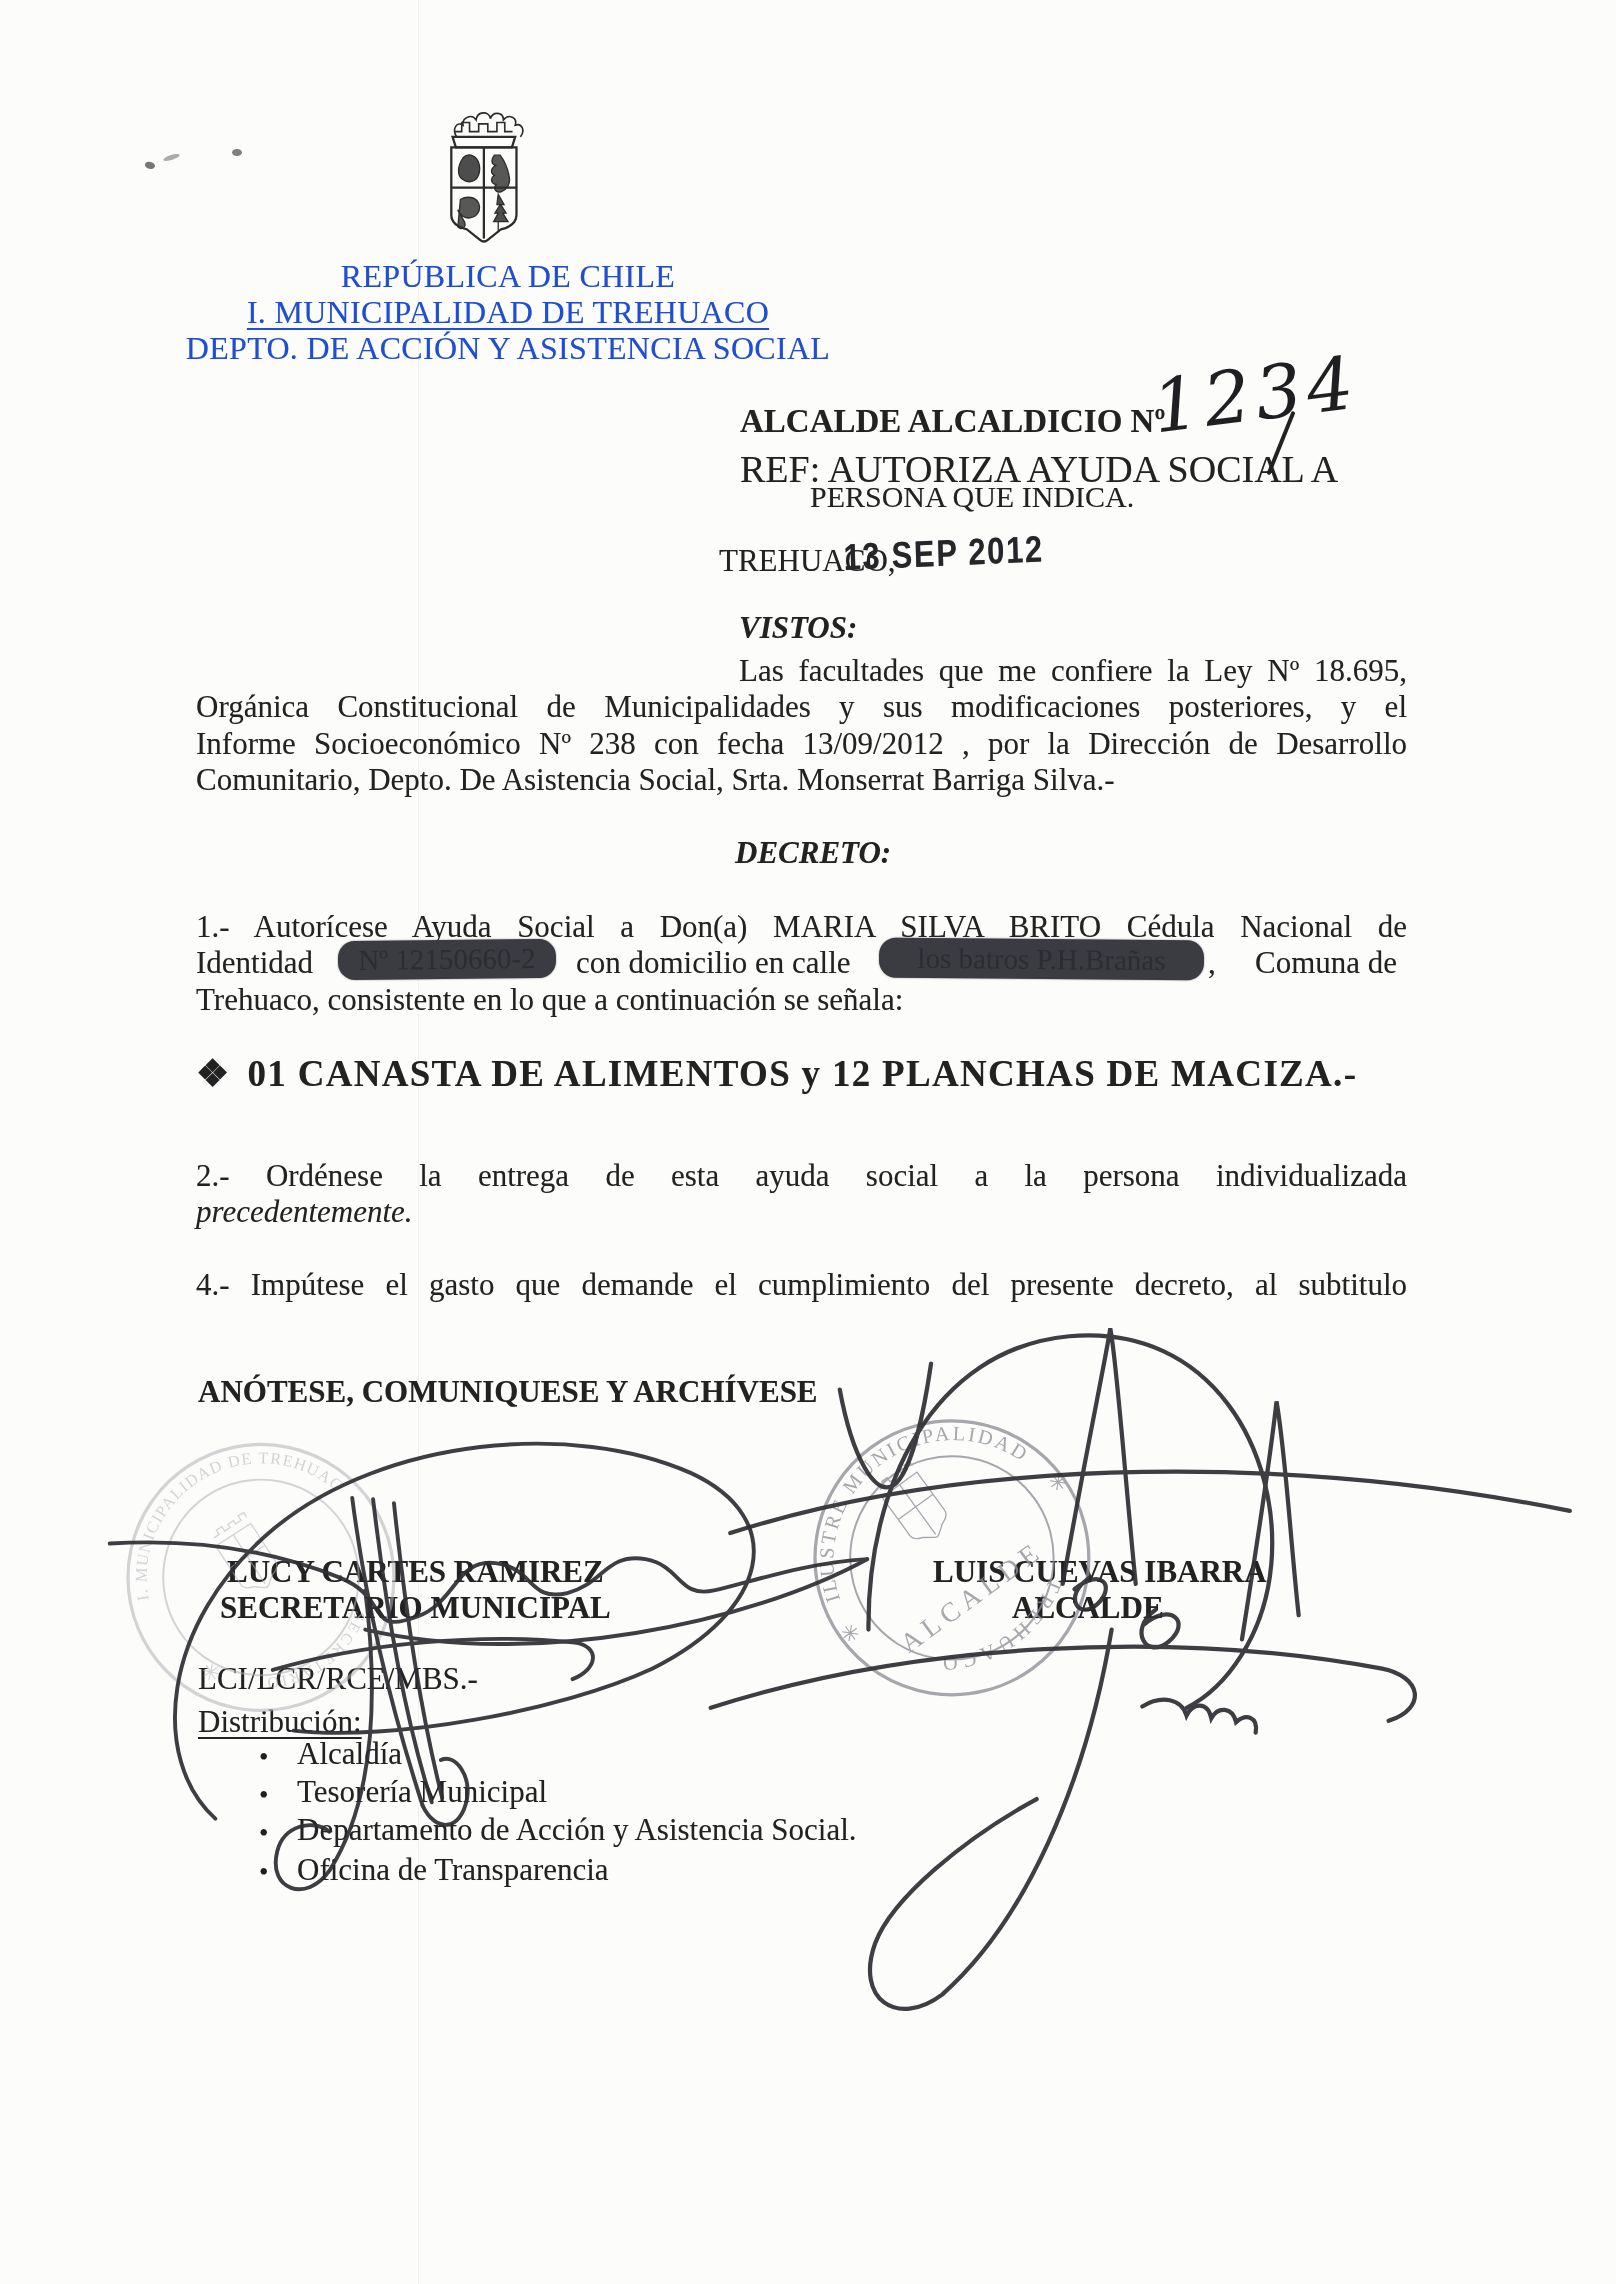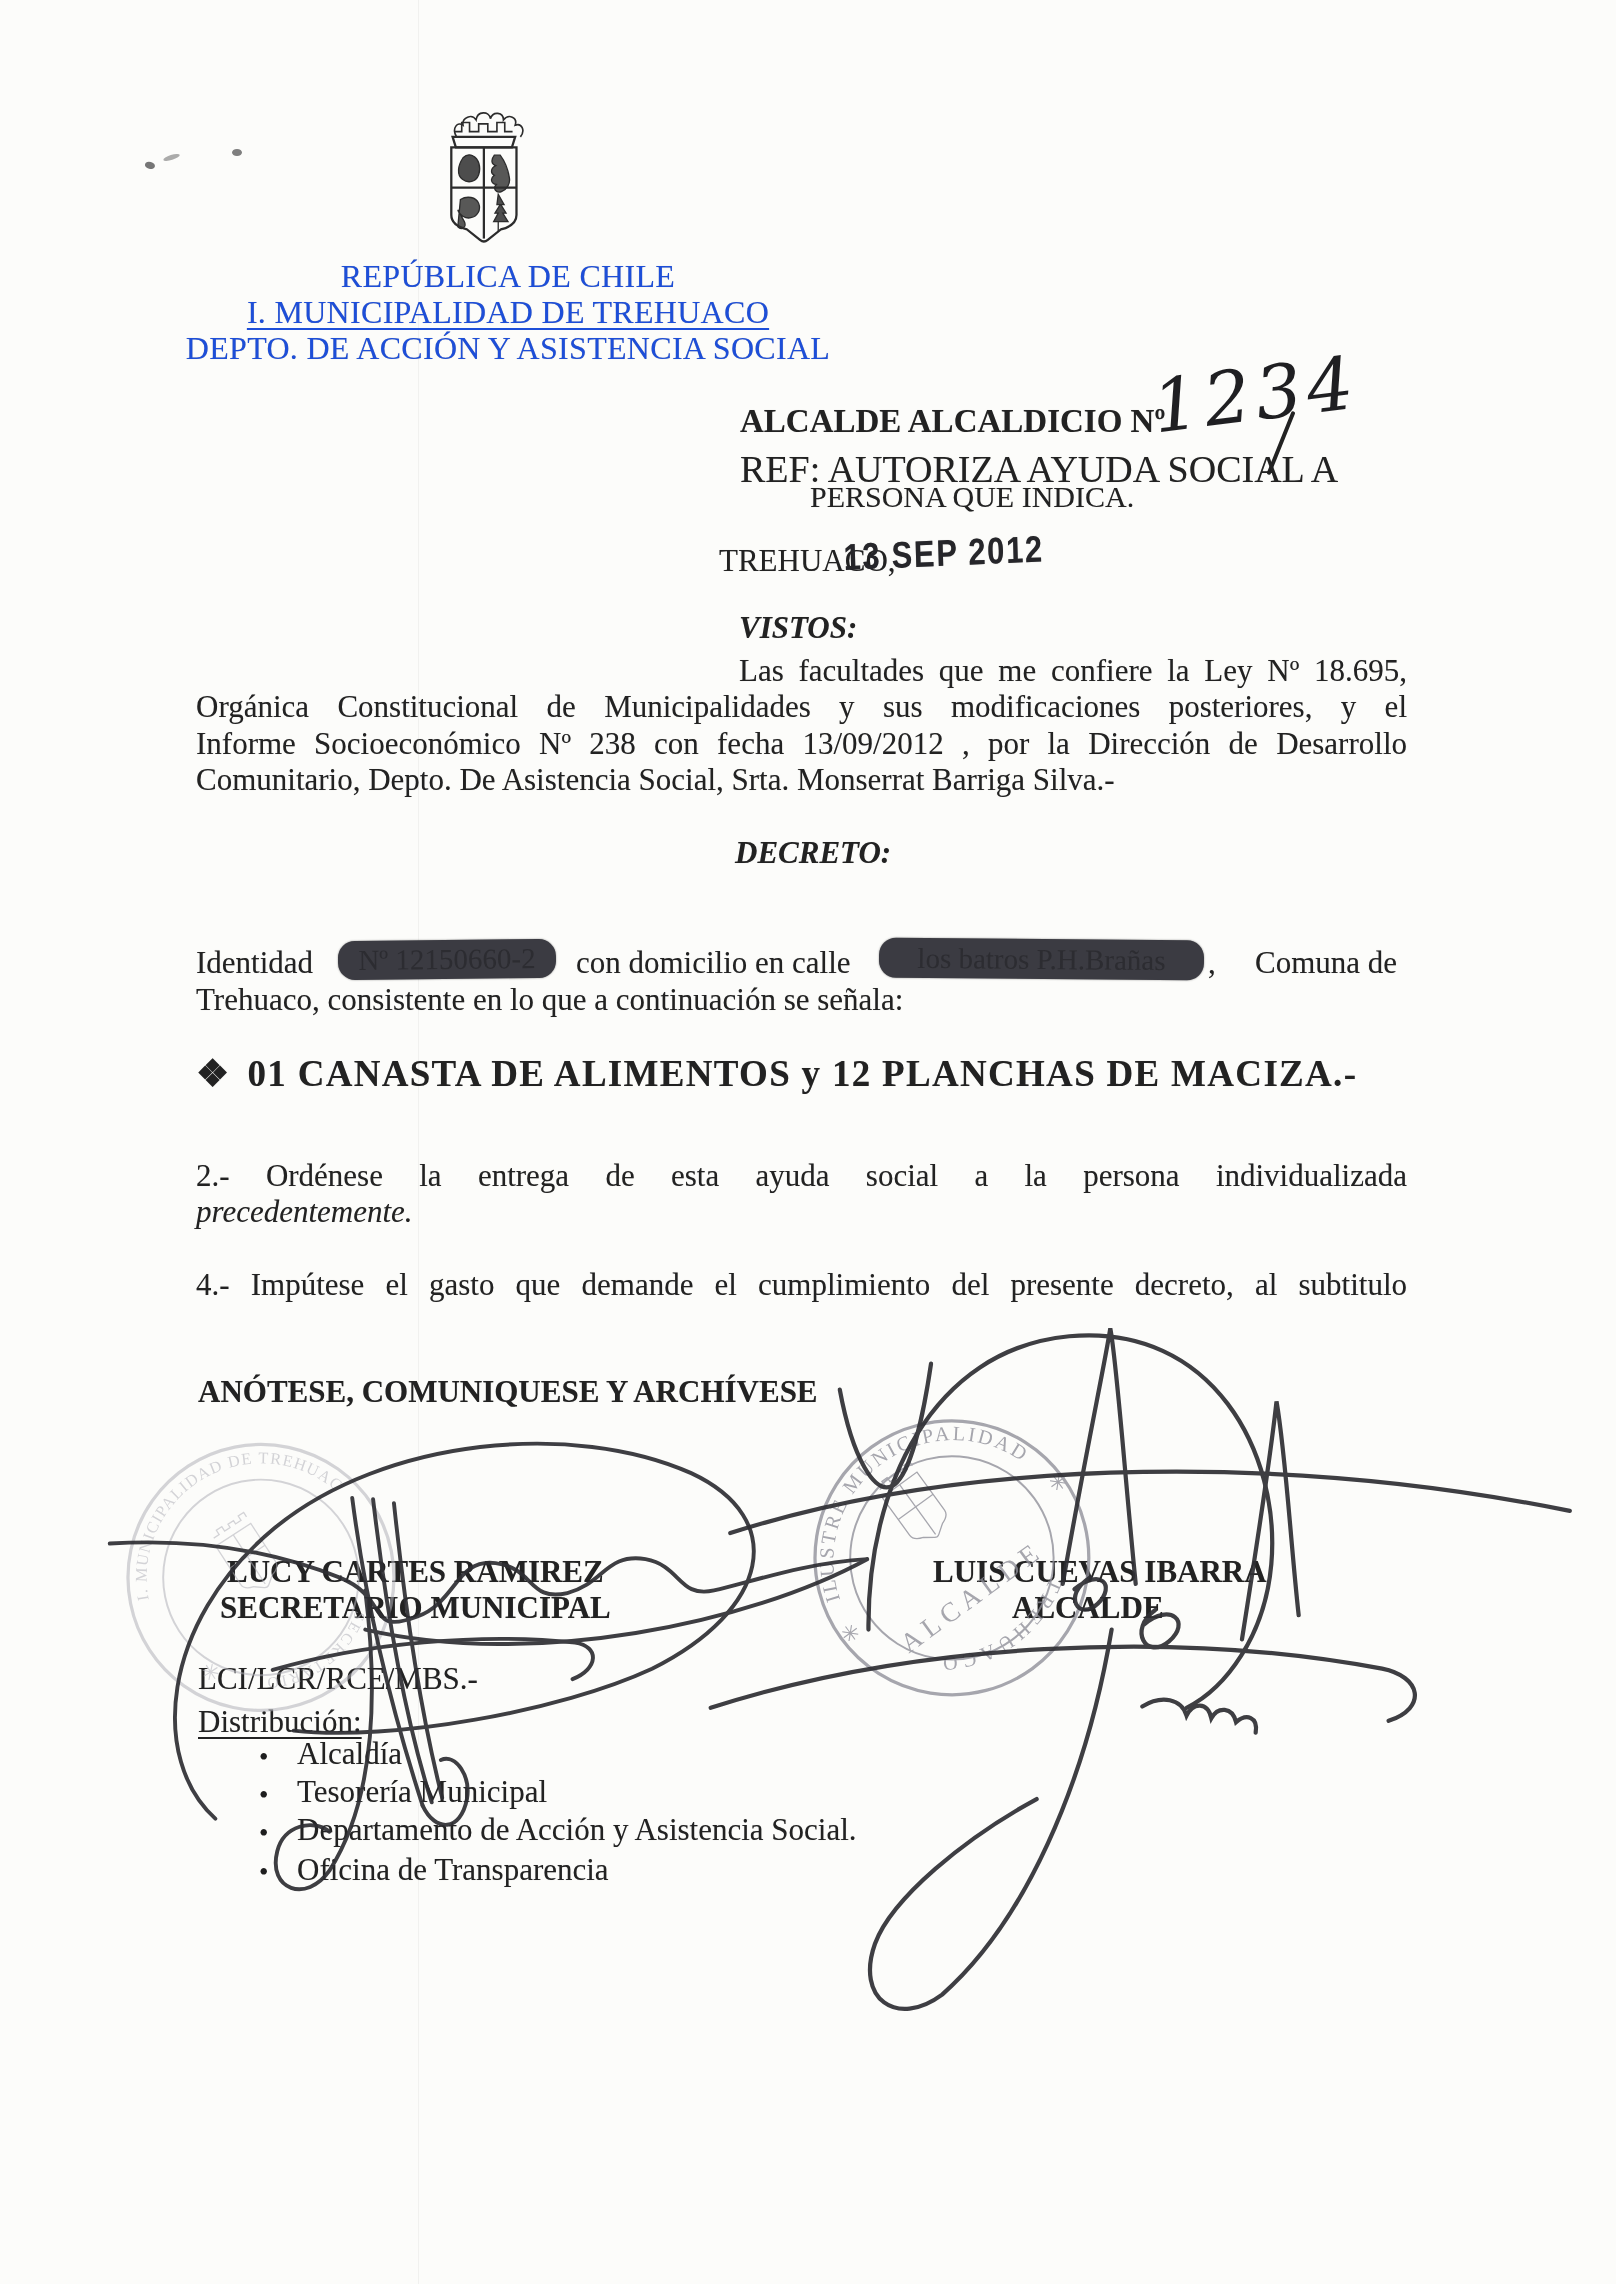--- a/index.html
+++ b/index.html
@@ -52,20 +52,21 @@
   <div class="abs stamp-date" style="left:843px;top:536px;">13 SEP 2012</div>
 
   <div class="abs t b i" style="left:739px;top:611px;font-size:31px;">VISTOS:</div>
   <div class="abs t jl" style="left:739px;top:654px;width:668px;">Las facultades que me confiere la Ley Nº 18.695,</div>
   <div class="abs t jl" style="left:196px;top:690px;width:1211px;">Orgánica Constitucional de Municipalidades y sus modificaciones posteriores, y el</div>
   <div class="abs t jl" style="left:196px;top:727px;width:1211px;">Informe Socioeconómico Nº 238  con  fecha 13/09/2012 , por la Dirección de Desarrollo</div>
   <div class="abs t" style="left:196px;top:763px;width:1211px;">Comunitario, Depto. De Asistencia Social, Srta. Monserrat Barriga Silva.-</div>
 
   <div class="abs t b i" style="left:735px;top:836px;font-size:31px;">DECRETO:</div>
 
+  <div class="abs t jl" style="left:196px;top:910px;width:1211px;">1.-   Autorícese Ayuda Social a Don(a)   MARIA SILVA BRITO   Cédula Nacional de</div>
 
   <div class="abs t" style="left:196px;top:946px;">Identidad</div>
   <div class="abs redact" style="left:338px;top:940px;width:218px;height:39px;transform:rotate(-.6deg);">
     <span>Nº 12150660-2</span>
   </div>
   <div class="abs t" style="left:576px;top:946px;">con domicilio en calle</div>
   <div class="abs redact" style="left:879px;top:939px;width:325px;height:40px;transform:rotate(.5deg);">
     <span>los batros P.H.Brañas</span>
   </div>
   <div class="abs t" style="left:1208px;top:946px;">,</div>

